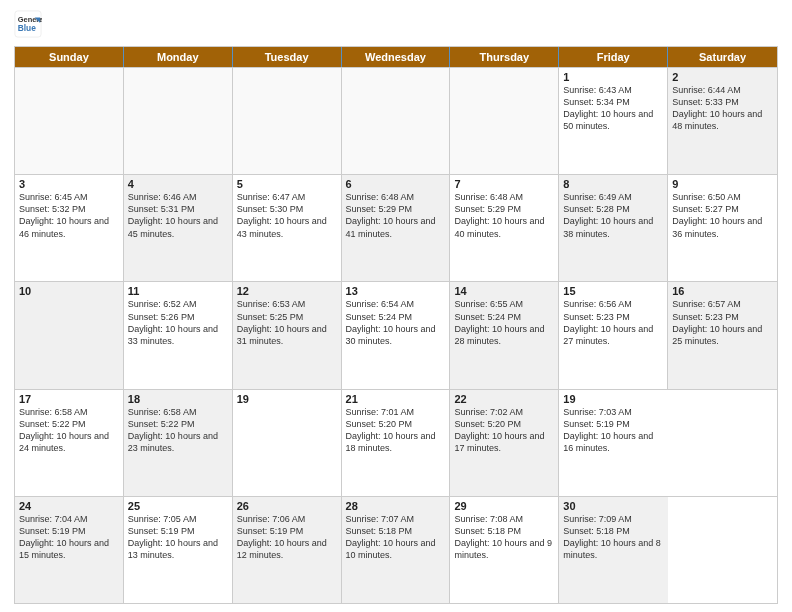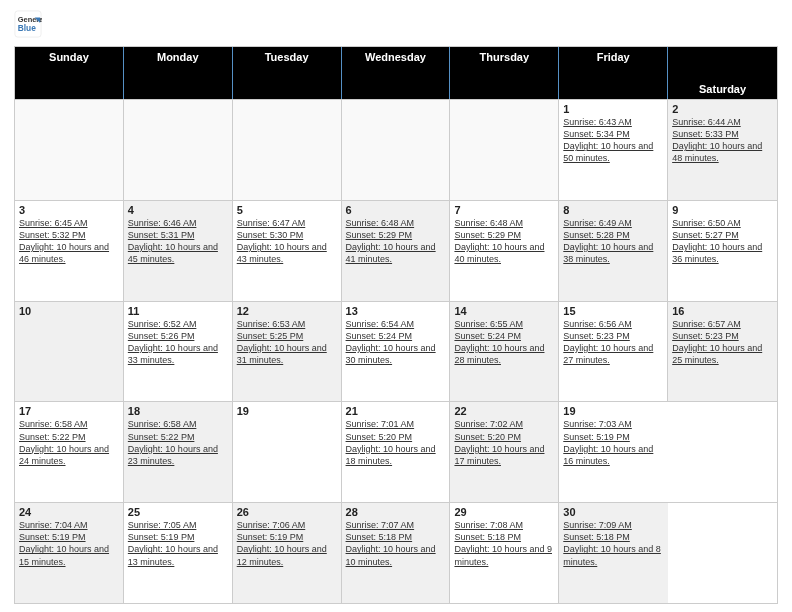--- a/index.html
+++ b/index.html
@@ -48,31 +48,31 @@
     }
     .calendar {
       flex: 1;
       display: flex;
       flex-direction: column;
       border: 1px solid #ccc;
     }
     .cal-header {
       display: grid;
       grid-template-columns: repeat(7, 1fr);
-      background: #000000;
+      background: #a16207;
     }
     .cal-header-cell {
       color: #fff;
       font-weight: bold;
       font-size: 11px;
       text-align: center;
       padding: 4px 2px;
       border-right: 1px solid #5590c5;
     }
-    .cal-header-cell:last-child { border-right: none; margin-top: 32px; }
+    .cal-header-cell:last-child { border-right: none; }
     .cal-body {
       flex: 1;
       display: flex;
       flex-direction: column;
     }
     .cal-row {
       display: grid;
       grid-template-columns: repeat(7, 1fr);
       flex: 1;
       border-top: 1px solid #ccc;
@@ -91,21 +91,20 @@
     .day-num {
       font-size: 11px;
       font-weight: bold;
       color: #222;
       margin-bottom: 1px;
     }
     .cell-text {
       font-size: 9px;
       line-height: 1.35;
       color: #333;
-      text-decoration: underline;
     }
   </style>
 </head>
 <body>
 
 <div class="page">
   <div class="header">
     <div class="logo-area">
       <svg class="logo-icon" viewBox="0 0 30 30">
         <rect x="1" y="1" width="28" height="28" rx="3" fill="#fff" stroke="#ddd" stroke-width="0.5"></rect>

